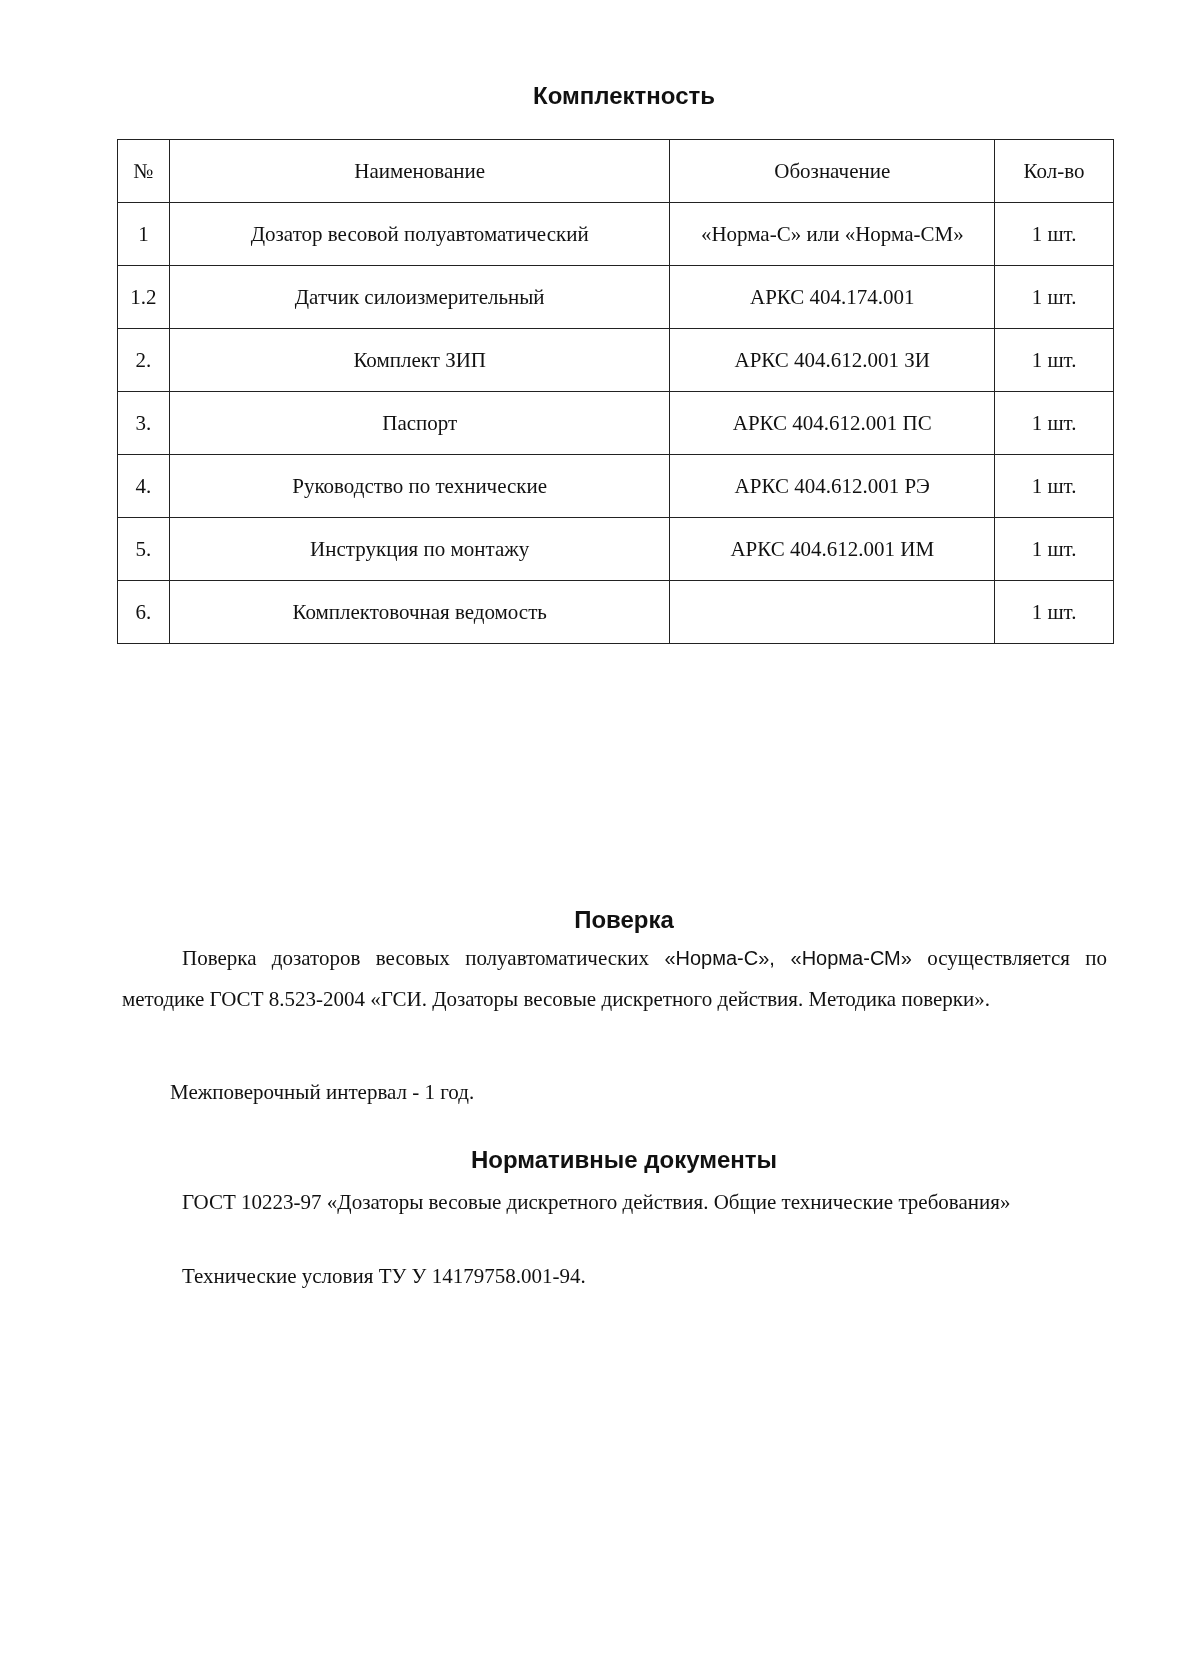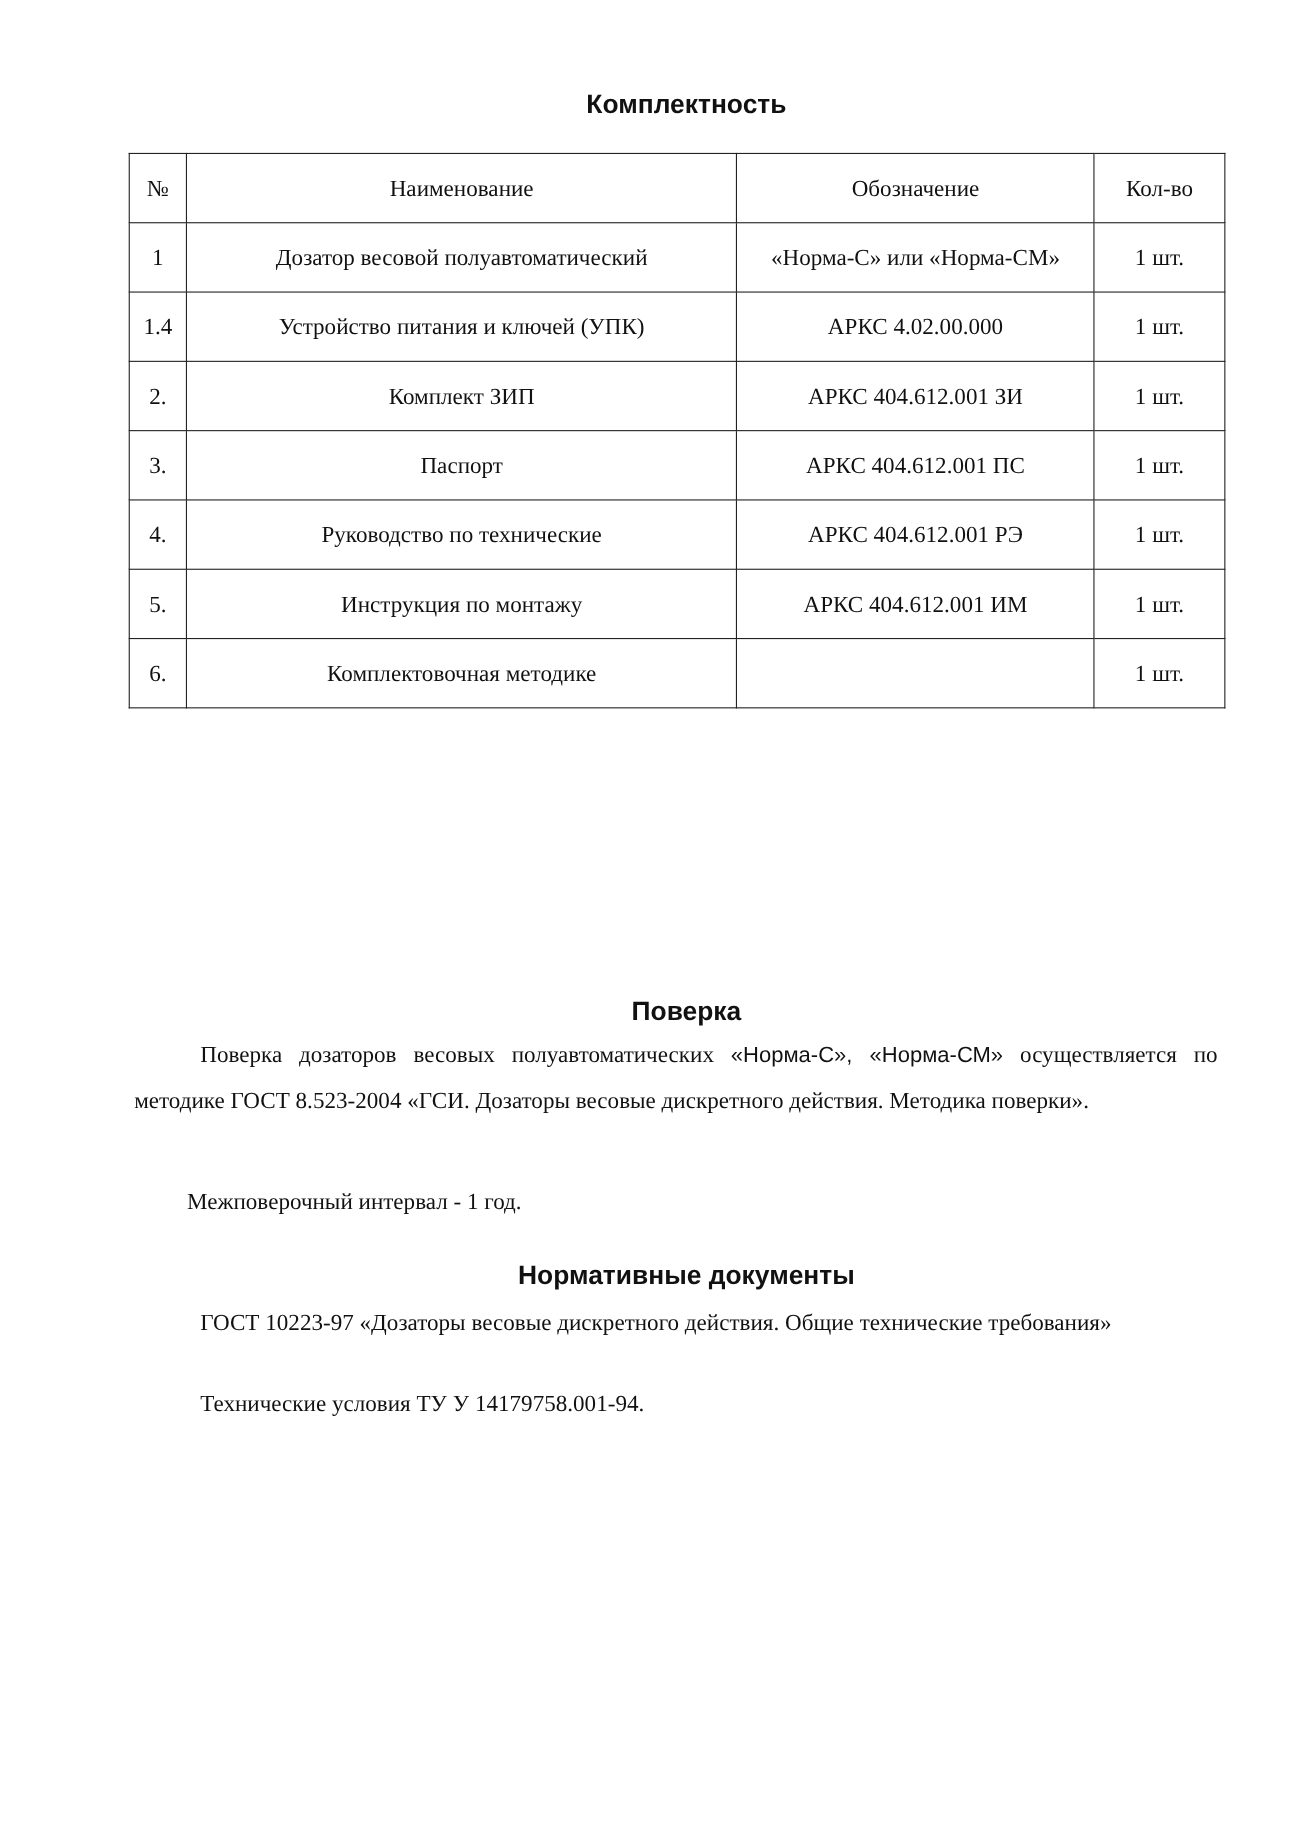--- a/index.html
+++ b/index.html
@@ -61,23 +61,23 @@
     </tr>
   </thead>
   <tbody>
     <tr>
       <td>1</td>
       <td>Дозатор весовой полуавтоматический</td>
       <td>«Норма-С» или «Норма-СМ»</td>
       <td>1 шт.</td>
     </tr>
     <tr>
-      <td>1.4</td>
-      <td>Устройство питания и ключей (УПК)</td>
-      <td>АРКС 4.02.00.000</td>
+      <td>1.2</td>
+      <td>Датчик силоизмерительный</td>
+      <td>АРКС 404.174.001</td>
       <td>1 шт.</td>
     </tr>
     <tr>
       <td>2.</td>
       <td>Комплект ЗИП</td>
       <td>АРКС 404.612.001 ЗИ</td>
       <td>1 шт.</td>
     </tr>
     <tr>
       <td>3.</td>
@@ -92,21 +92,21 @@
       <td>1 шт.</td>
     </tr>
     <tr>
       <td>5.</td>
       <td>Инструкция по монтажу</td>
       <td>АРКС 404.612.001 ИМ</td>
       <td>1 шт.</td>
     </tr>
     <tr>
       <td>6.</td>
-      <td>Комплектовочная методике</td>
+      <td>Комплектовочная ведомость</td>
       <td></td>
       <td>1 шт.</td>
     </tr>
   </tbody>
 </table>
 
 <div class="heading" id="h-poverka">Поверка</div>
 
 <div class="para" id="p-poverka"><span>Поверка дозаторов весовых полуавтоматических </span><span class="sans-inline">«Норма-С», «Норма-СМ»</span><span> осуществляется по методике ГОСТ 8.523-2004 «ГСИ. Дозаторы весовые дискретного действия. Методика поверки».</span></div>
 

